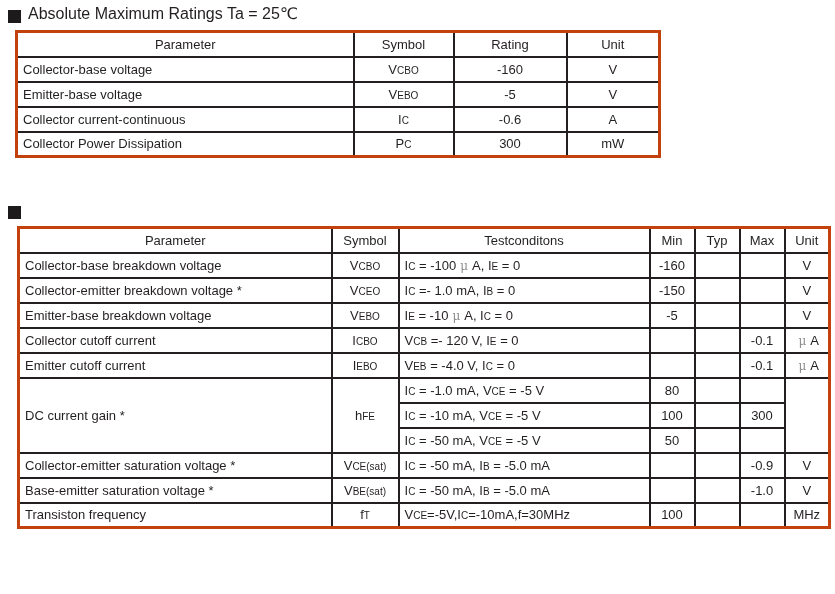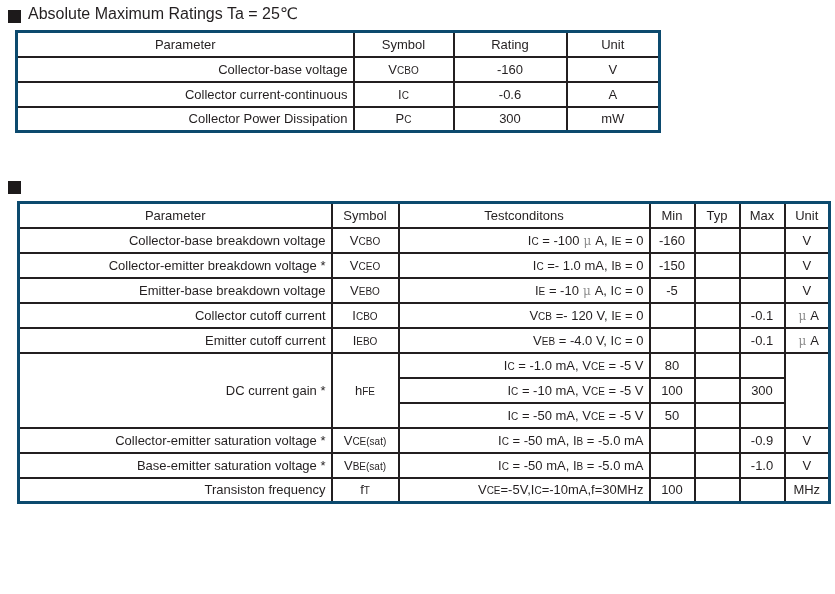--- a/index.html
+++ b/index.html
@@ -18,37 +18,37 @@
     white-space: nowrap;
   }
   .bullet {
     width: 13px; height: 13px; background: #1d1a1b;
     display: inline-block; margin-right: 7px; flex: 0 0 auto;
   }
   .gap { height: 48px; }
   table {
     border-collapse: collapse;
     table-layout: fixed;
-    border: 3px solid #0c4a6e;
+    border: 3px solid #c2410c;
   }
   #t1 { margin-left: 7px; }
   #t2 { margin-left: 9px; }
   th, td {
     border: 2px solid #231f20;
     box-sizing: border-box;
     height: 25px;
     padding: 0 5px;
     font-size: 13px;
     font-weight: normal;
     text-align: center;
     vertical-align: middle;
     overflow: hidden;
     white-space: nowrap;
   }
-  td.left { text-align: right; }
+  td.left { text-align: left; }
   .sm  { font-size: 10px; margin-top: 28px; }            
   .mu  { color: #8f8f8f; font-family: "DejaVu Serif", serif; margin: 0 4px; font-size: 12px; }
   .deg { color: #9b9b9b; font-size: 12px; }
 </style>
 </head>
 <body>
 
 <div class="section-title">
   <span class="bullet"></span>
   <span>Absolute Maximum Ratings Ta = 25℃</span>
@@ -68,20 +68,26 @@
     <th>Rating</th>
     <th>Unit</th>
   </tr>
   <tr>
     <td class="left"><span>Collector-base voltage</span></td>
     <td><span>V</span><span class="sm">CBO</span></td>
     <td>-160</td>
     <td><span>V</span></td>
   </tr>
   <tr>
+    <td class="left"><span>Emitter-base voltage</span></td>
+    <td><span>V</span><span class="sm">EBO</span></td>
+    <td>-5</td>
+    <td><span>V</span></td>
+  </tr>
+  <tr>
     <td class="left"><span>Collector current-continuous</span></td>
     <td><span>I</span><span class="sm">C</span></td>
     <td>-0.6</td>
     <td><span>A</span></td>
   </tr>
   <tr>
     <td class="left"><span>Collector Power Dissipation</span></td>
     <td><span>P</span><span class="sm">C</span></td>
     <td>300</td>
     <td><span>mW</span></td>

